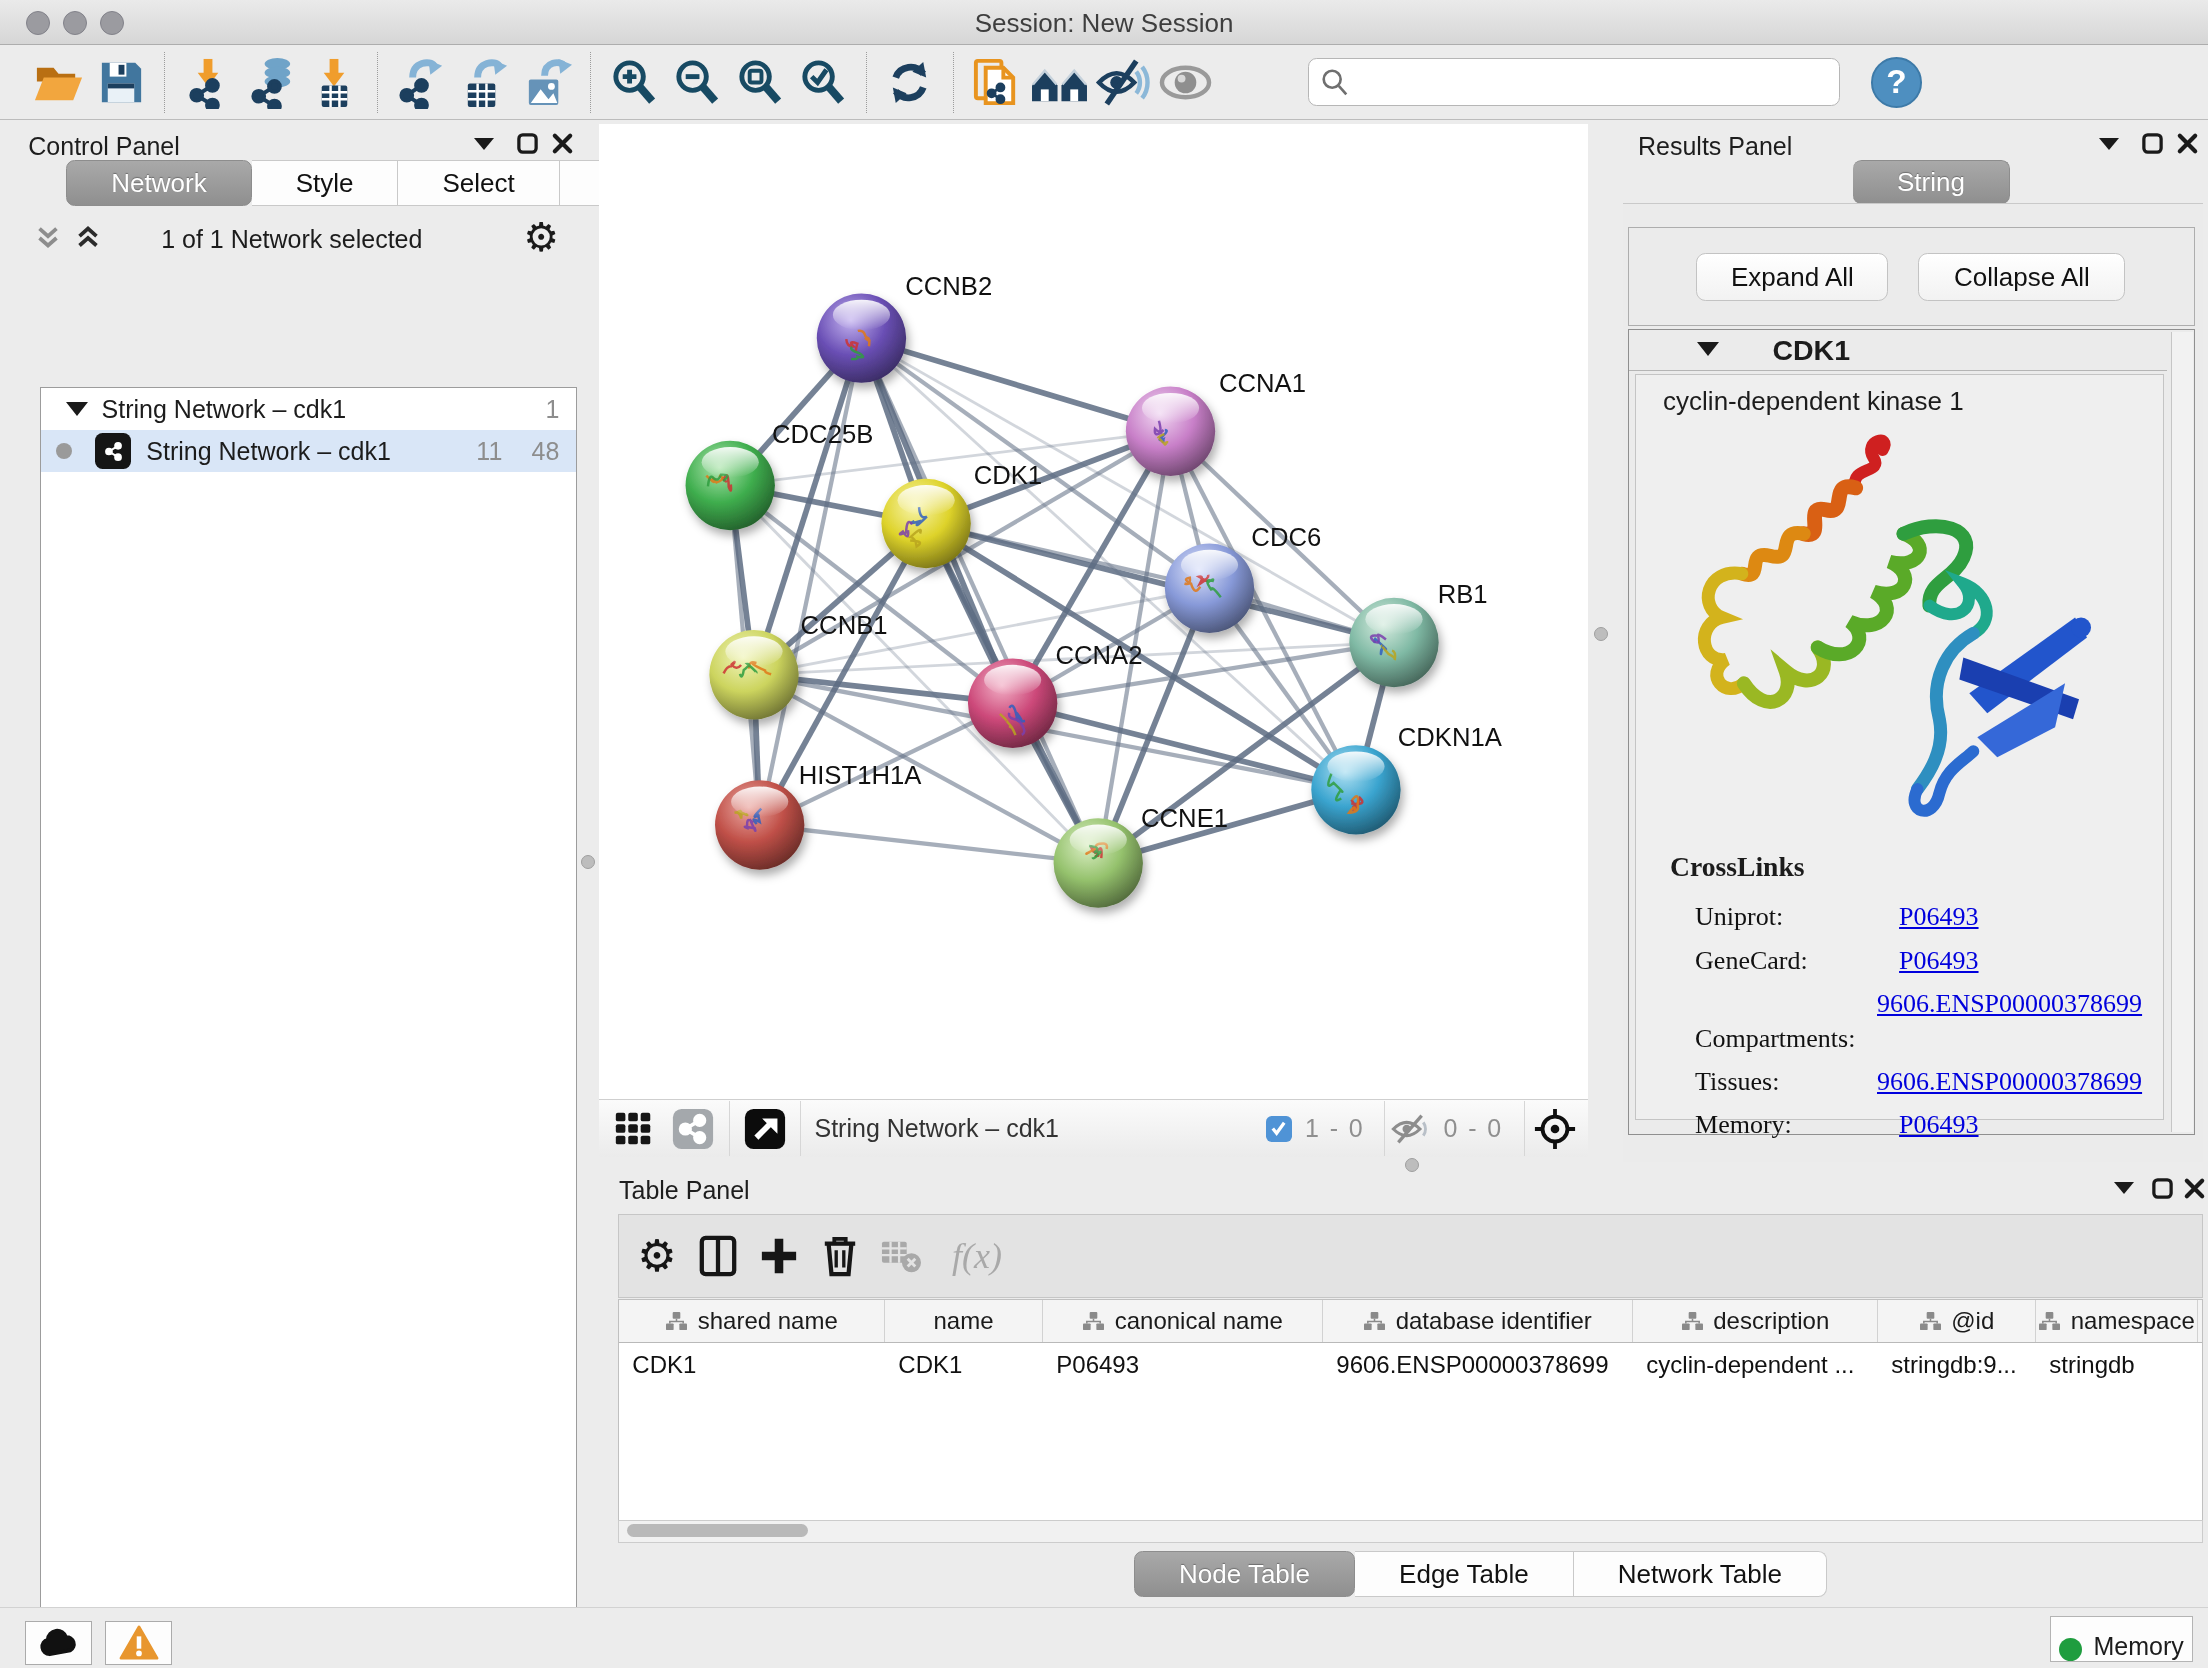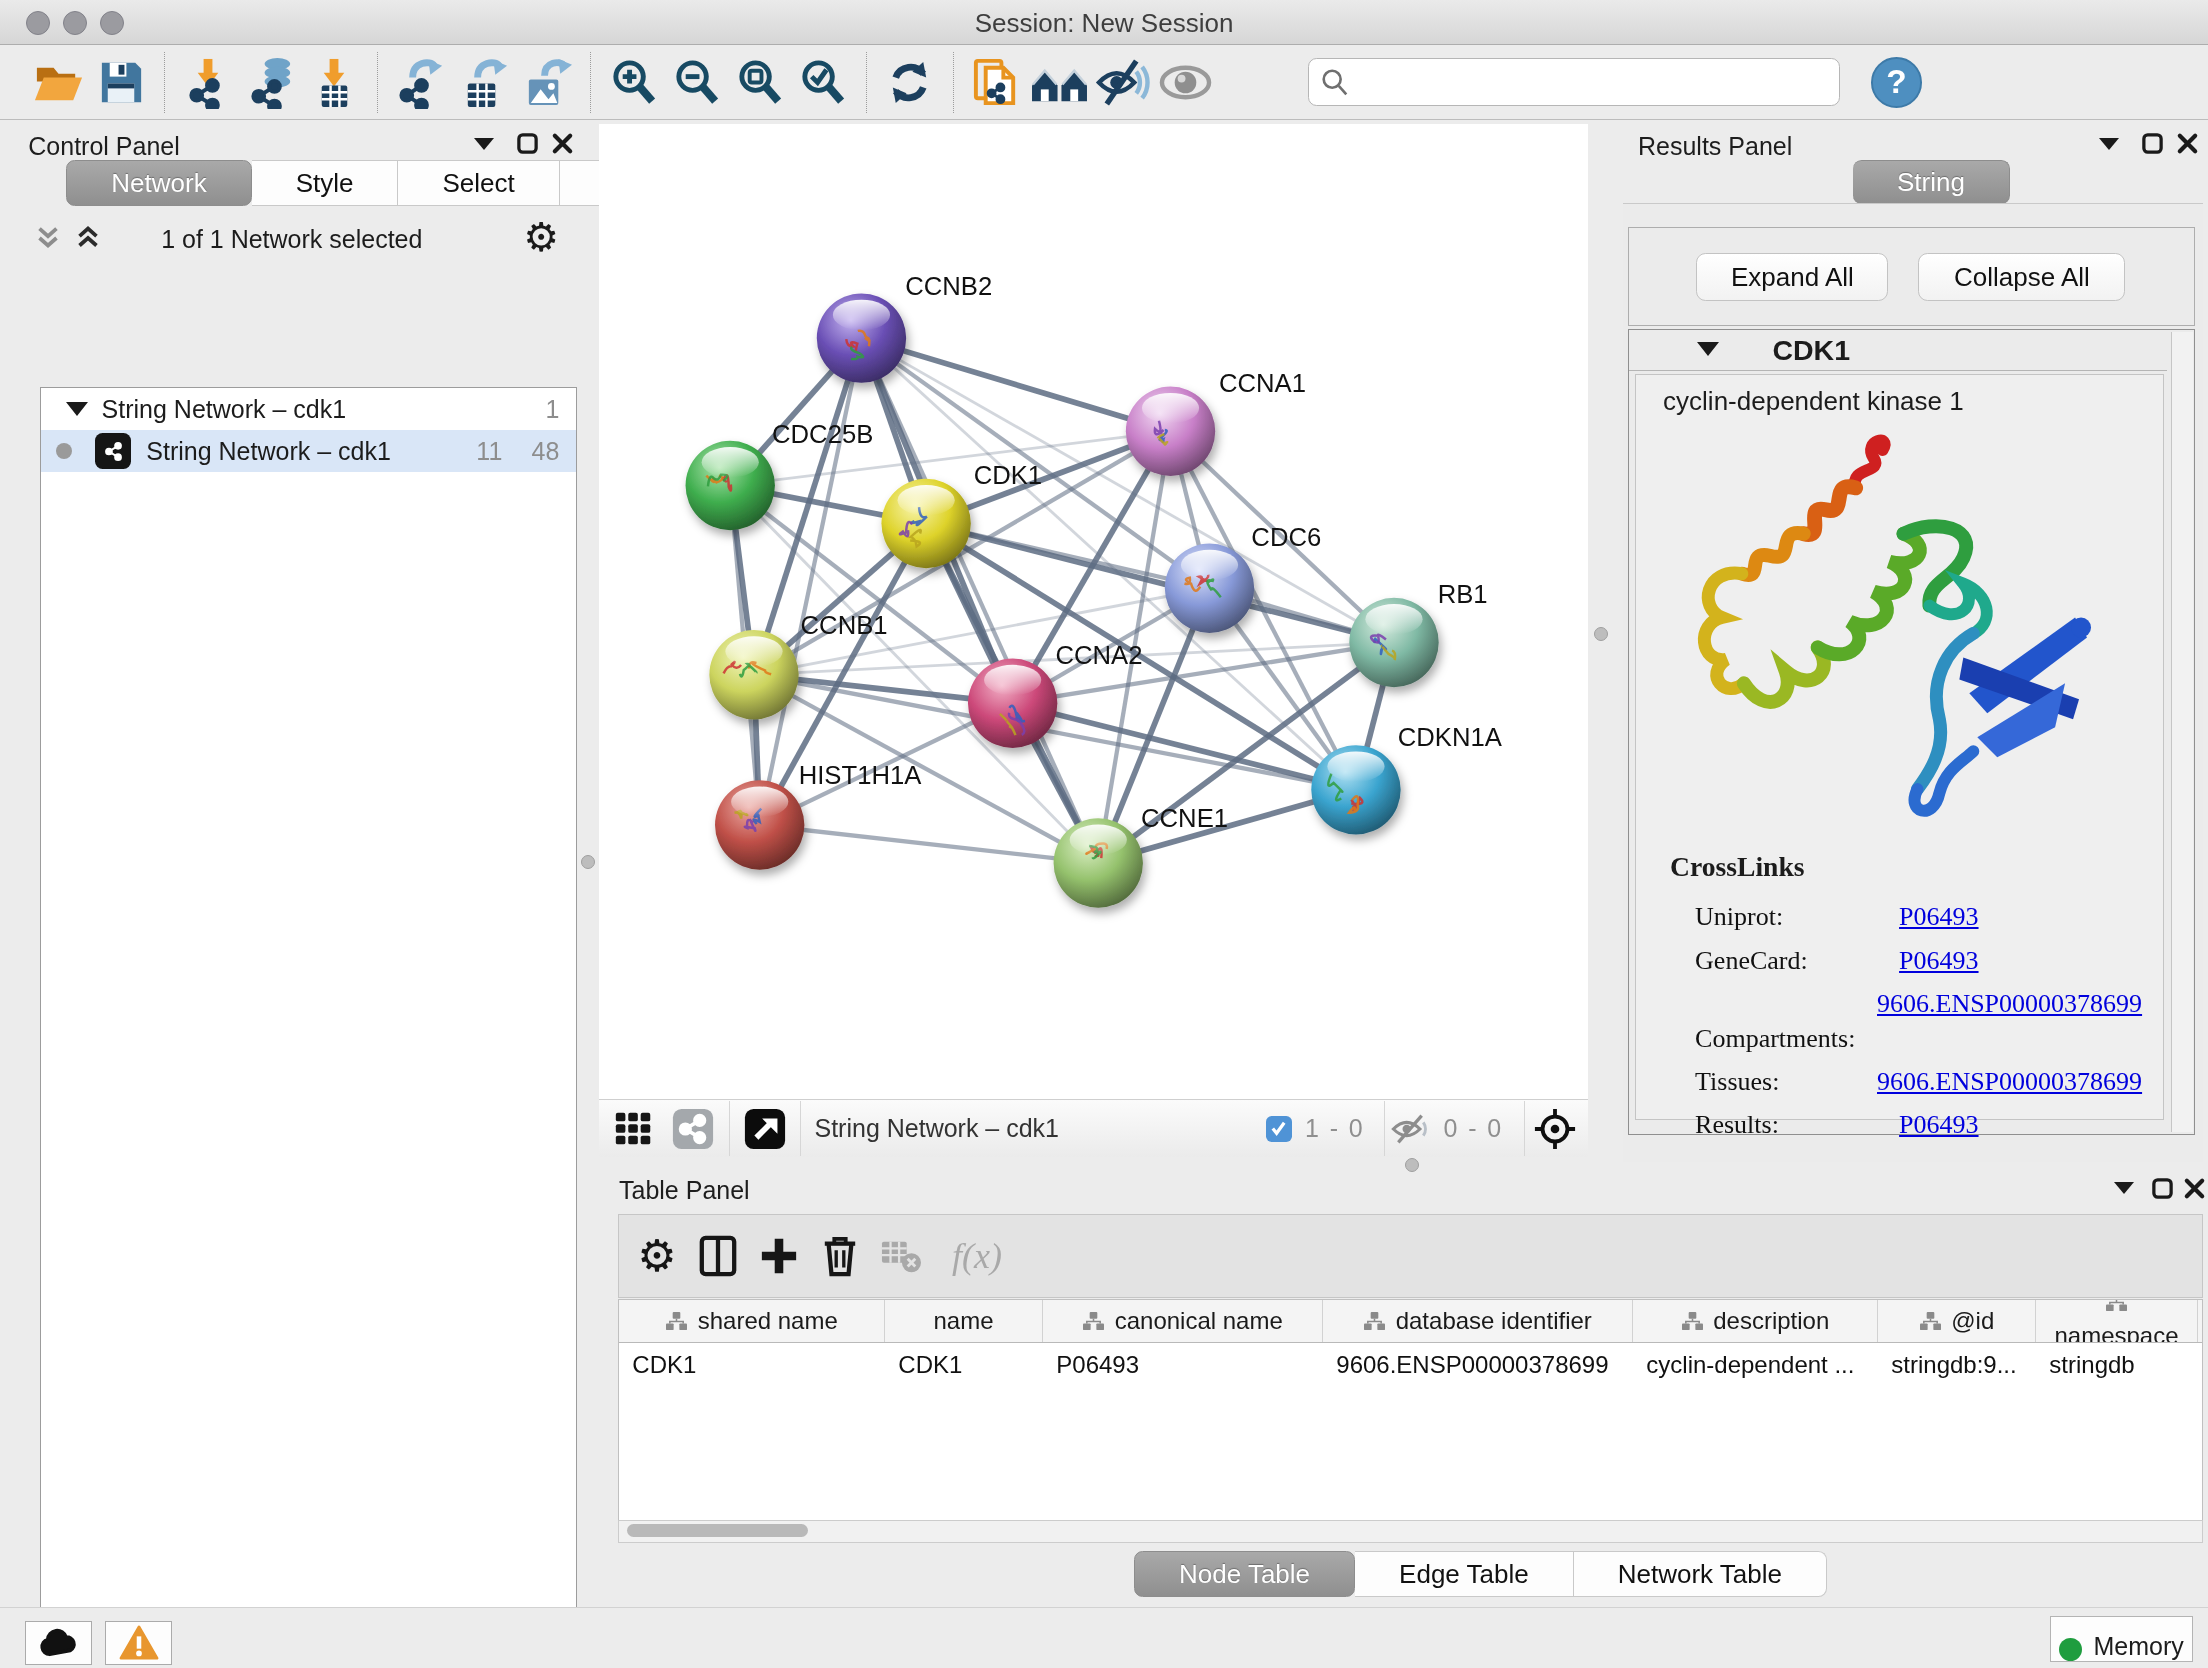--- a/index.html
+++ b/index.html
@@ -729,21 +729,21 @@
             </div>
             <div class="xlrow">
               <div class="xl-label" style="width: 204px; margin-top: 35px;">Compartments:</div>
               <div class="xl-value">9606.ENSP00000378699</div>
             </div>
             <div class="xlrow">
               <div class="xl-label" style="width: 204px;">Tissues:</div>
               <div class="xl-value">9606.ENSP00000378699</div>
             </div>
             <div class="xlrow">
-              <div class="xl-label" style="width: 204px;">Results:</div>
+              <div class="xl-label" style="width: 204px;">Memory:</div>
               <div class="xl-value">P06493</div>
             </div>
           </div>
       </div>
     </div>
   </div>
 
   <div class="abs" style="left:609px;top:1172px;width:1600px;height:436px">
     <div class="abs ptitle" style="left:10px;top:3.8px">Table Panel</div>
     <div class="phbtn" style="left:1499px;top:1.9px">
@@ -858,21 +858,21 @@
               <g fill="#8a8a8a">
                 <rect x="8" y="1" width="8" height="7" rx="1"></rect>
                 <rect x="1" y="13" width="8" height="7" rx="1"></rect>
                 <rect x="15" y="13" width="8" height="7" rx="1"></rect>
               </g>
               <path d="M12 8v3M5 13v-2h14v2" stroke="#8a8a8a" stroke-width="1.6" fill="none"></path>
             </svg>
           </span>
           <span>@id</span>
         </div>
-        <div class="th" style="width: 162px; flex-direction: column;">
+        <div class="th" style="width: 162px;">
           <span>
             <svg width="23" height="21" viewBox="0 0 24 22">
               <g fill="#8a8a8a">
                 <rect x="8" y="1" width="8" height="7" rx="1"></rect>
                 <rect x="1" y="13" width="8" height="7" rx="1"></rect>
                 <rect x="15" y="13" width="8" height="7" rx="1"></rect>
               </g>
               <path d="M12 8v3M5 13v-2h14v2" stroke="#8a8a8a" stroke-width="1.6" fill="none"></path>
             </svg>
           </span>

